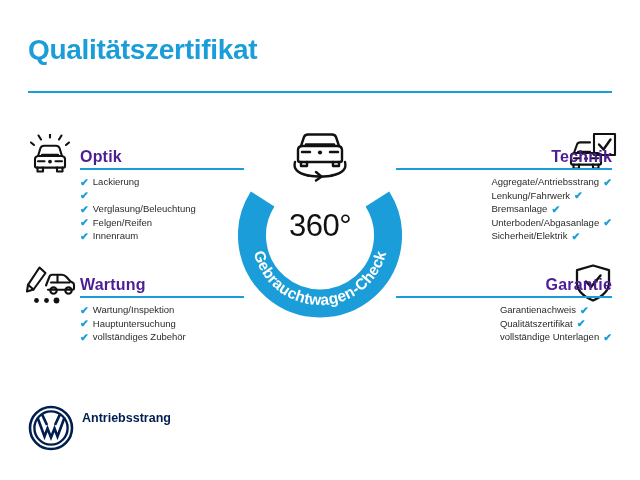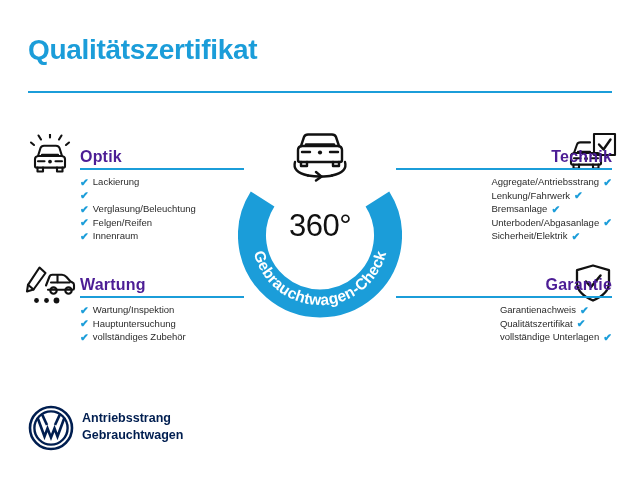--- a/index.html
+++ b/index.html
@@ -351,16 +351,15 @@
     <circle cx="23" cy="23" r="16.6" fill="none" stroke="#001e50" stroke-width="2.4"></circle>
     <g fill="none" stroke="#001e50" stroke-width="2.6" stroke-linejoin="miter" stroke-linecap="butt">
       <path d="M 9.5 12.5 L 16.5 31.5 L 19.5 23.5 L 23 32.5 L 26.5 23.5 L 29.5 31.5 L 36.5 12.5"></path>
       <path d="M 14.2 9.6 L 19.0 20.0"></path>
       <path d="M 31.8 9.6 L 27.0 20.0"></path>
     </g>
   </svg>
 
   <div id="vw-text">
     <div>Antriebsstrang</div>
-    <div>Gebrauchtwagen</div>
   </div>
 
 </div>
 
 </body></html>

